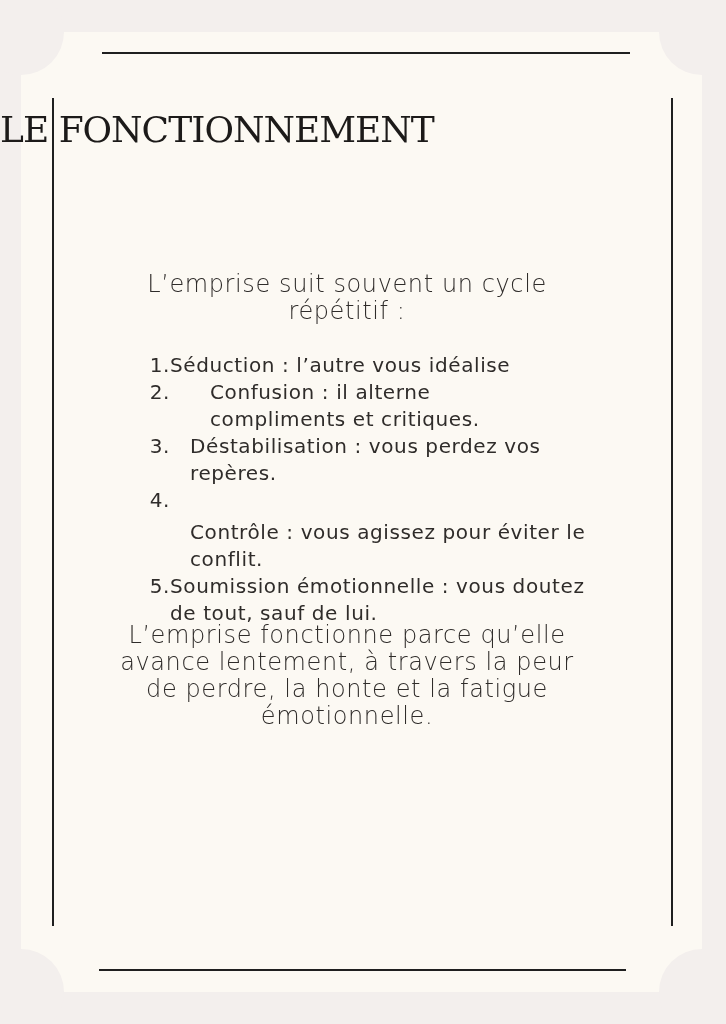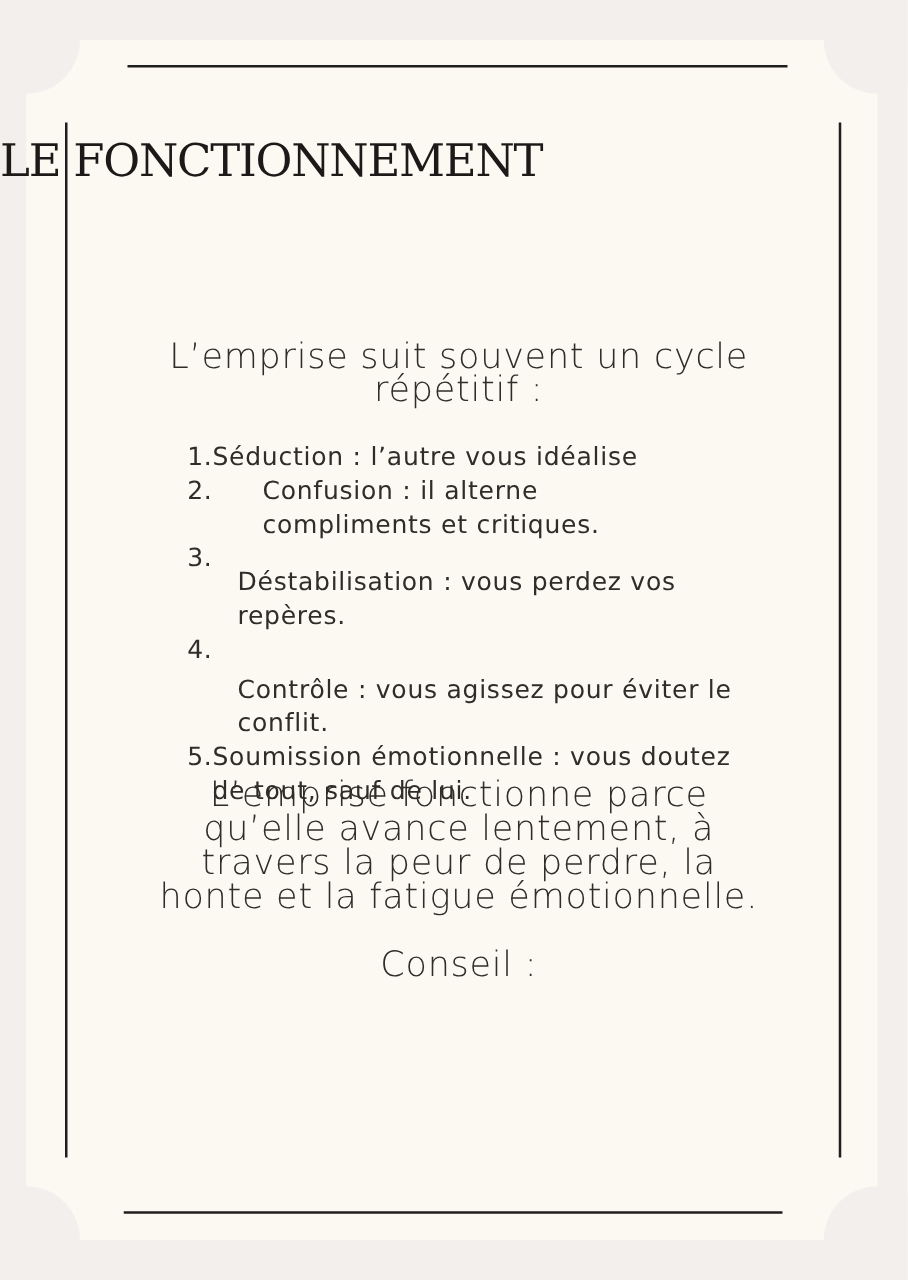--- a/index.html
+++ b/index.html
@@ -26,23 +26,23 @@
   .hline { position: absolute; height: 2px; background: #1f1f1f; }
   .vline { position: absolute; width: 2px; background: #1f1f1f; }
 
   .title {
     position: absolute; left: 0; width: 726px; top: 108px;
     font-family: "DejaVu Serif", serif;
     font-size: 36px; line-height: 44px; letter-spacing: -1px;
     color: #1c1a19;
   }
   .body-text {
-    position: absolute; left: 124px; width: 486px;
+    position: absolute; left: 104px; width: 486px;
     text-align: center;
-    font-size: 28px; line-height: 27px; letter-spacing: 0.6px;
+    font-size: 24px; line-height: 27px; letter-spacing: 0.6px;
     color: #2f2c2a; font-weight: 300;
   }
   .intro { top: 271px; }
   .list { position: absolute; left: 140px; width: 470px; top: 352px; }
   .list-item { display: flex; font-size: 20px; line-height: 27px; letter-spacing: 0.6px; color: #2f2c2a; }
   .list-num { width: 30px; text-align: right; flex: 0 0 30px; }
   .list-text { flex: 1; text-align: left; }
   .para { top: 622px; }
   .advice { top: 758px; }
 </style>
@@ -71,29 +71,28 @@
   <div class="list-item">
     <span class="list-num">1.</span>
     <span class="list-text">Séduction : l’autre vous idéalise</span>
   </div>
   <div class="list-item">
     <span class="list-num">2.</span>
     <span class="list-text" style="padding:0 40px;">Confusion : il alterne compliments et critiques.</span>
   </div>
   <div class="list-item">
     <span class="list-num">3.</span>
-    <span class="list-text" style="padding:0 20px;margin-top:19px;">Déstabilisation : vous perdez vos repères.</span>
+    <span class="list-text" style="padding:0 20px;">Déstabilisation : vous perdez vos repères.</span>
   </div>
   <div class="list-item">
     <span class="list-num">4.</span>
     <span class="list-text" style="padding:0 20px;margin-top:32px;">Contrôle : vous agissez pour éviter le conflit.</span>
   </div>
   <div class="list-item">
     <span class="list-num">5.</span>
     <span class="list-text">Soumission émotionnelle : vous doutez de tout, sauf de lui.</span>
   </div>
 </div>
 
 <div class="body-text para">L’emprise fonctionne parce qu’elle avance lentement, à travers la peur de perdre, la honte et la fatigue émotionnelle.</div>
 
 <div class="body-text advice">
-  <div>Conseil :</div>
 </div>
 
 </body></html>

